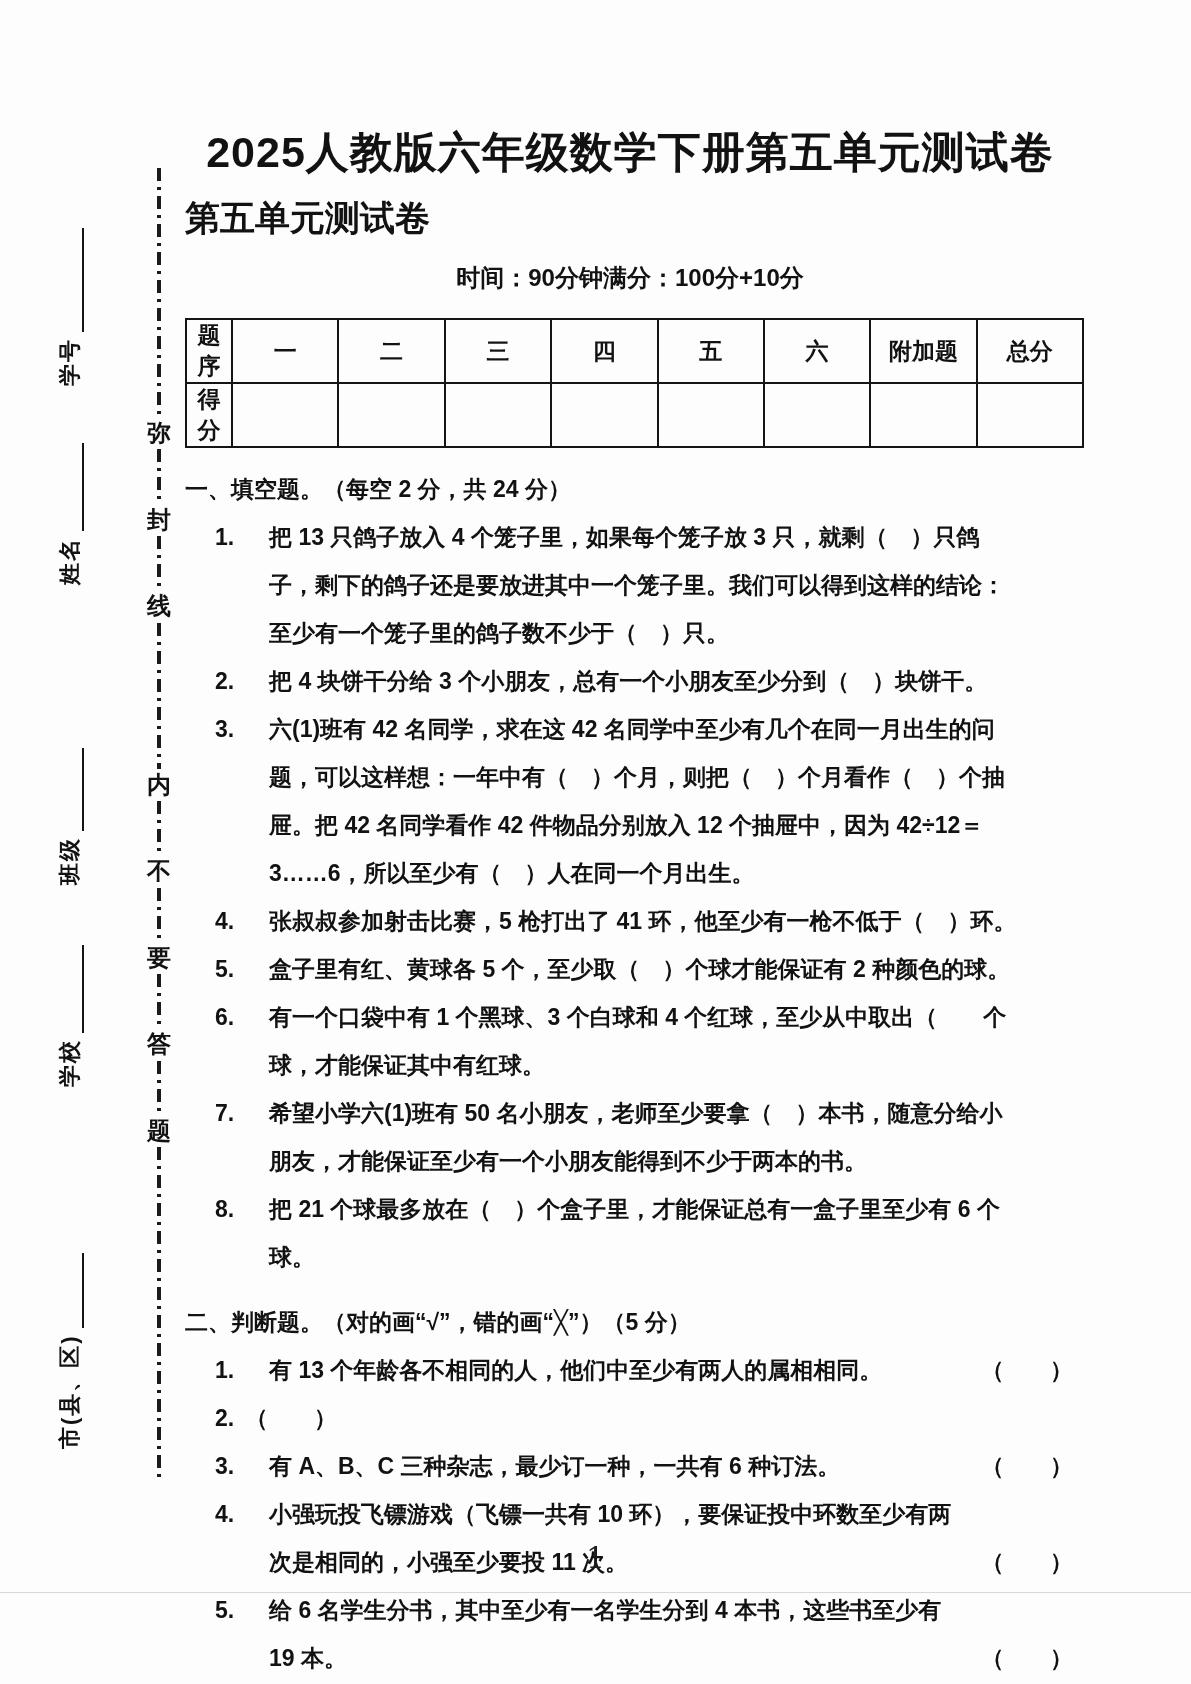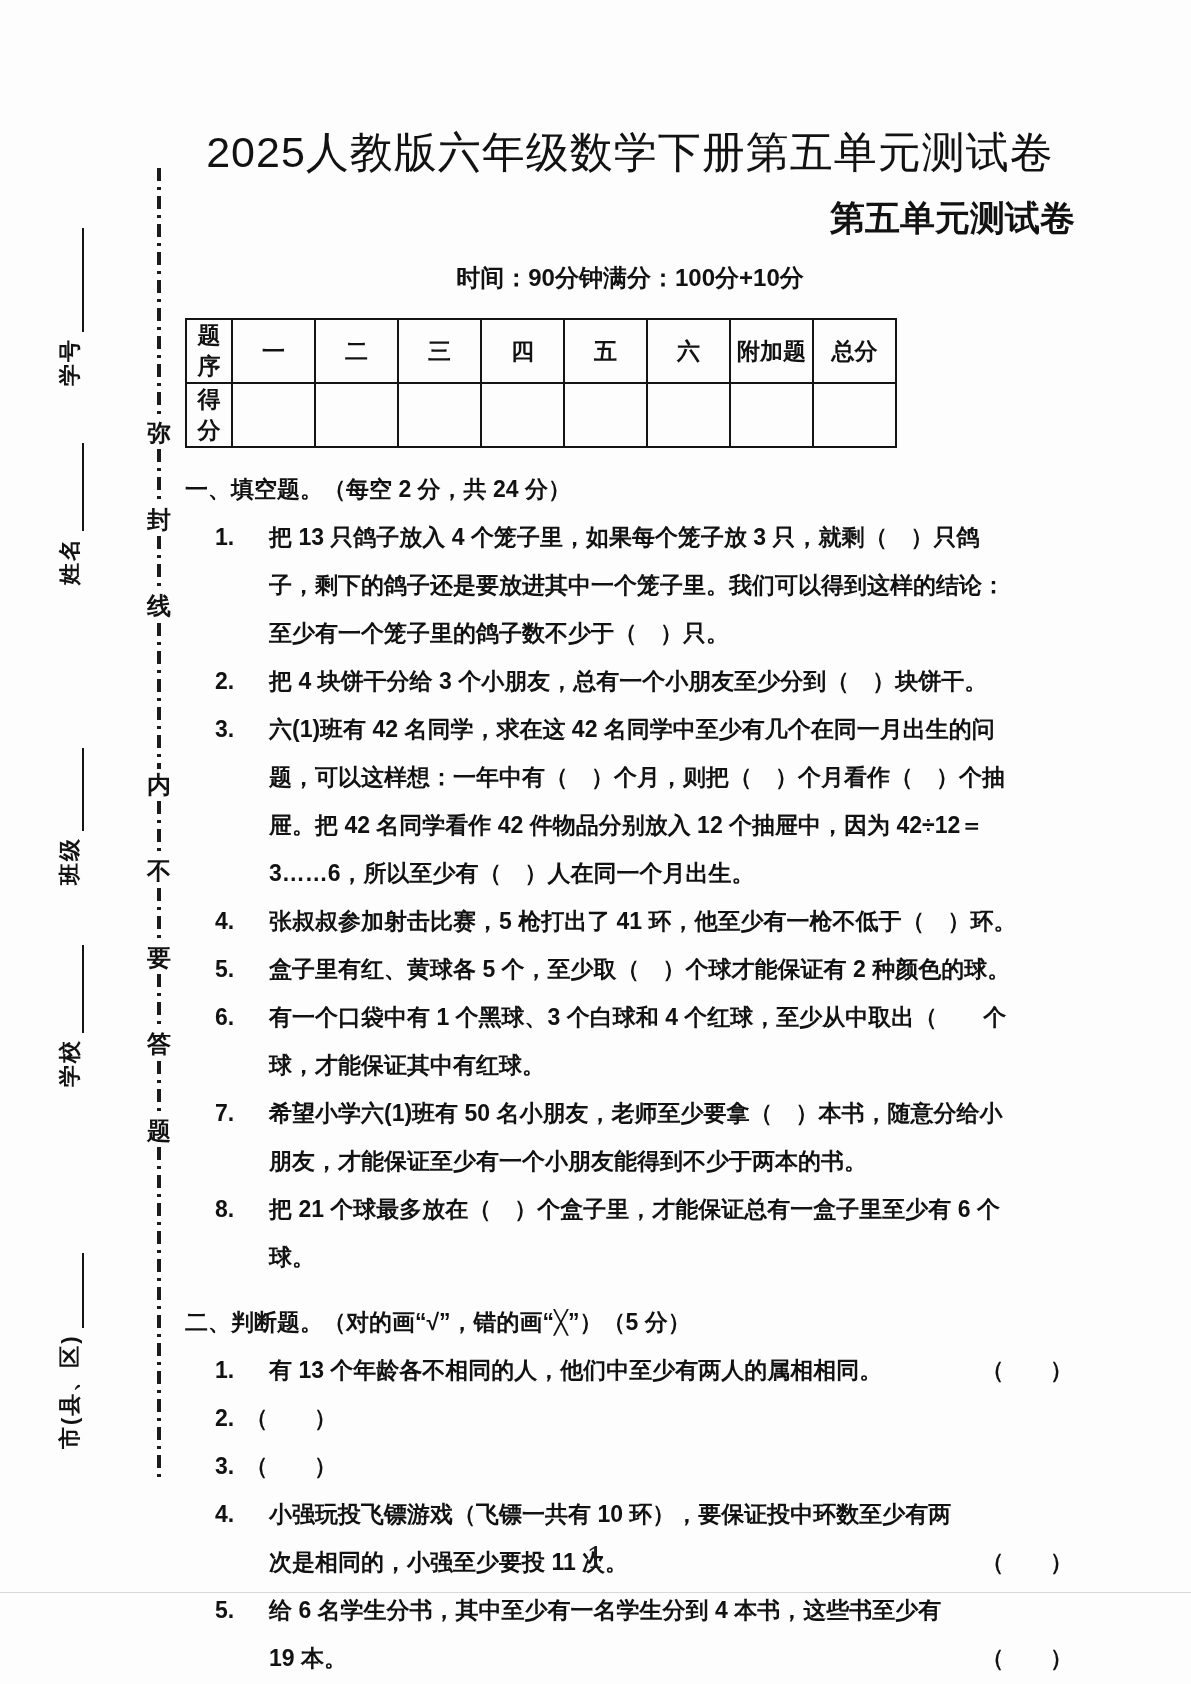--- a/index.html
+++ b/index.html
@@ -32,31 +32,31 @@
     background:repeating-linear-gradient(to bottom,
       #1b1b1b 0 13px, transparent 13px 19px,
       #1b1b1b 19px 22px, transparent 22px 28px);
   }
   .seal-char{font-size:24px;font-weight:700;line-height:1.1;padding:3px 0;}
 
   
   .content{position:absolute;left:185px;top:0;width:890px;}
   .title{
     margin:128px 0 0 0;text-align:center;
-    font-size:43px;font-weight:400;letter-spacing:1px;line-height:1.15;
-  }
-  .subtitle{margin:18px 0 0 0;text-align:right;font-size:35px;font-weight:800;}
+    font-size:43px;font-weight:700;letter-spacing:1px;line-height:1.15;
+  }
+  .subtitle{margin:18px 0 0 0;text-align:left;font-size:35px;font-weight:800;}
   .inforow{
     margin-top:20px;display:flex;justify-content:center;
     font-size:24px;font-weight:700;
   }
 
   
   table.score{
-    margin-top:24px;border-collapse:collapse;width:712px;table-layout:fixed;
+    margin-top:24px;border-collapse:collapse;width:899px;table-layout:fixed;
   }
   table.score td{
     border:2.2px solid #151515;height:33px;text-align:center;
     font-size:23px;font-weight:700;padding:0;
   }
   table.score td.first{width:44px;}
 
   
   .sec-head{margin-top:17px;font-size:23px;font-weight:700;line-height:48px;}
   .q{display:flex;margin-left:30px;font-size:23px;font-weight:700;line-height:48px;}
@@ -206,20 +206,21 @@
       <span class="qnum">1.</span>
       <span class="qtext">有 13 个年龄各不相同的人，他们中至少有两人的属相相同。</span>
       <span class="jmark">（　　）</span>
     </div>
     <div class="q judge">
       <span class="qnum">2.</span>
       <span class="jmark">（　　）</span>
     </div>
     <div class="q judge">
       <span class="qnum">3.</span>
+      <span class="qtext">有 A、B、C 三种杂志，最少订一种，一共有 6 种订法。</span>
       <span class="jmark">（　　）</span>
     </div>
     <div class="q judge">
       <span class="qnum">4.</span>
       <span class="qtext">小强玩投飞镖游戏（飞镖一共有 10 环），要保证投中环数至少有两次是相同的，小强至少要投 11 次。</span>
       <span class="jmark">（　　）</span>
     </div>
     <div class="q judge">
       <span class="qnum">5.</span>
       <span class="qtext">给 6 名学生分书，其中至少有一名学生分到 4 本书，这些书至少有 19 本。</span>

